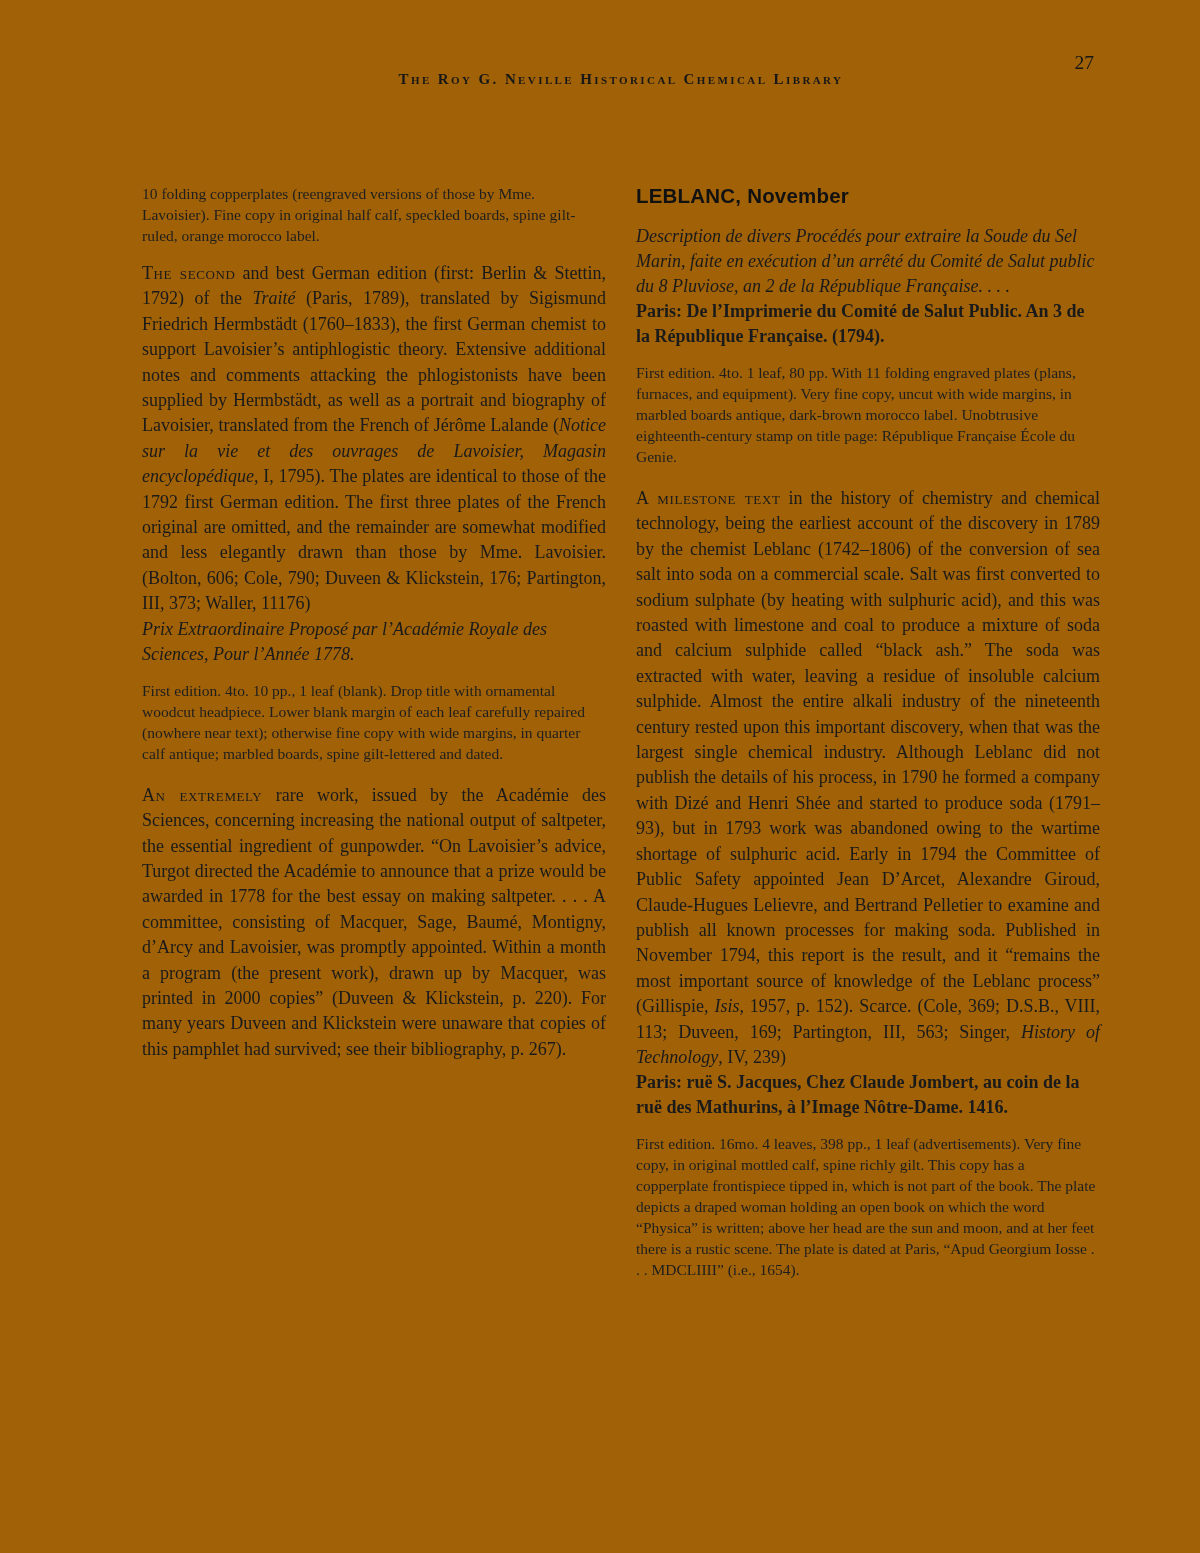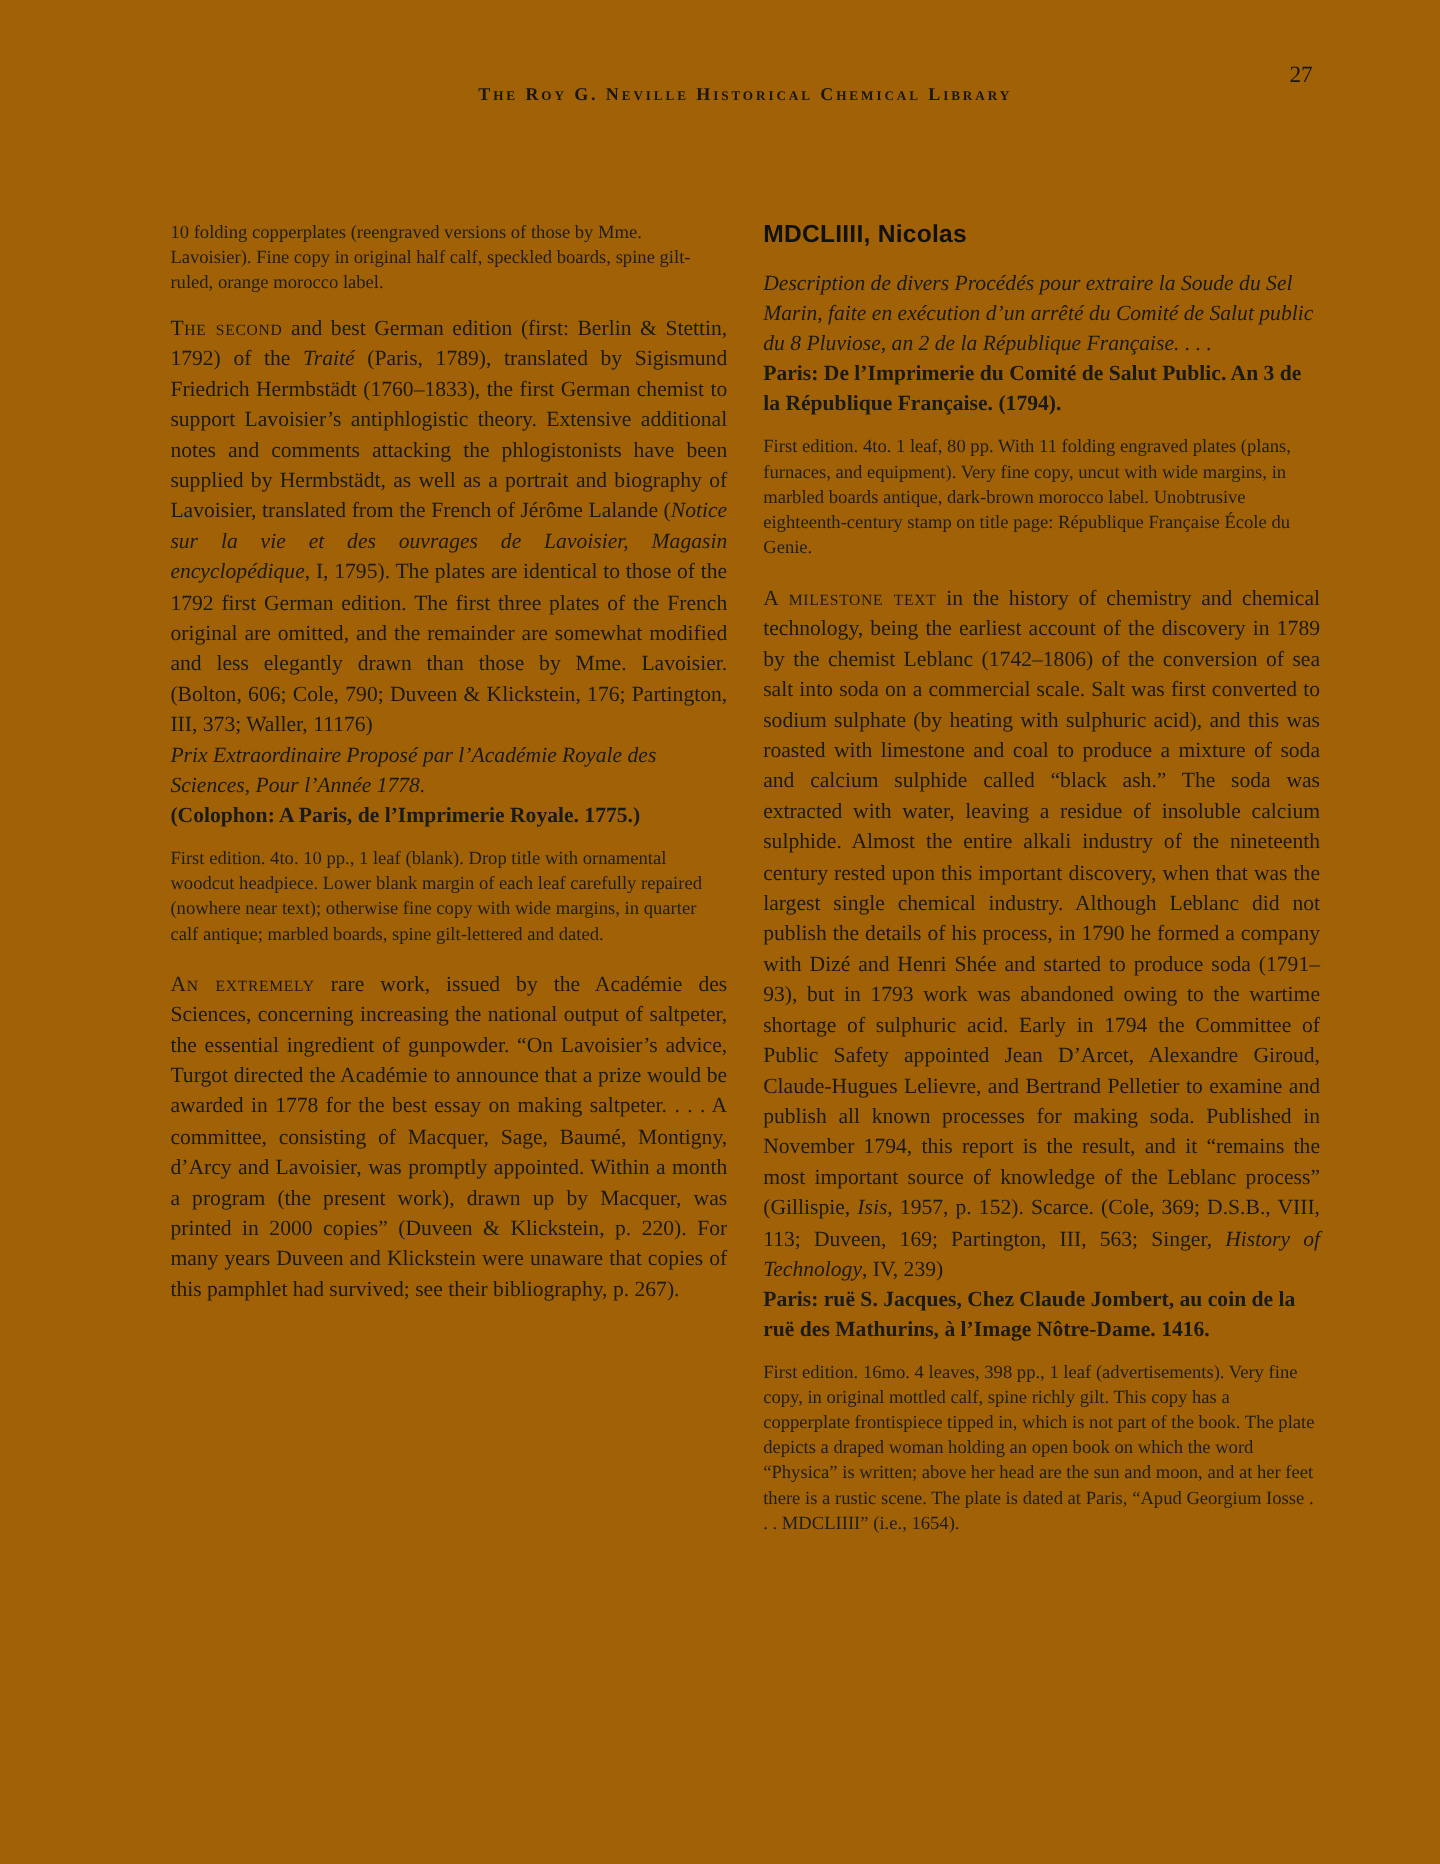--- a/index.html
+++ b/index.html
@@ -98,30 +98,29 @@
   <div class="columns">
 
     <div class="col">
       <p class="note carryover">10 folding copperplates (reengraved versions of those by Mme. Lavoisier). Fine copy in original half calf, speckled boards, spine gilt-ruled, orange morocco label.</p>
 
       <p class="body-para"><span class="seg-sc">The second</span><span> and best German edition (first: Berlin &amp; Stettin, 1792) of the </span><span class="seg-i">Traité</span><span> (Paris, 1789), translated by Sigismund Friedrich Hermbstädt (1760–1833), the first German chemist to support Lavoisier’s antiphlogistic theory. Extensive additional notes and comments attacking the phlogistonists have been supplied by Hermbstädt, as well as a portrait and biography of Lavoisier, translated from the French of Jérôme Lalande (</span><span class="seg-i">Notice sur la vie et des ouvrages de Lavoisier, Magasin encyclopédique</span><span>, I, 1795). The plates are identical to those of the 1792 first German edition. The first three plates of the French original are omitted, and the remainder are somewhat modified and less elegantly drawn than those by Mme. Lavoisier. (Bolton, 606; Cole, 790; Duveen &amp; Klickstein, 176; Partington, III, 373; Waller, 11176)</span></p>
 
 
       <div class="title-block">
         <div class="title-italic">Prix Extraordinaire Proposé par l’Académie Royale des Sciences, Pour l’Année 1778.</div>
-        <div class="title-imprint">(Colophon: A Paris, de l’Imprimerie Royale. 1775.)</div>
       </div>
 
       <p class="note note-block">First edition. 4to. 10 pp., 1 leaf (blank). Drop title with ornamental woodcut headpiece. Lower blank margin of each leaf carefully repaired (nowhere near text); otherwise fine copy with wide margins, in quarter calf antique; marbled boards, spine gilt-lettered and dated.</p>
 
       <p class="body-para"><span class="seg-sc">An extremely</span><span> rare work, issued by the Académie des Sciences, concerning increasing the national output of saltpeter, the essential ingredient of gunpowder. “On Lavoisier’s advice, Turgot directed the Académie to announce that a prize would be awarded in 1778 for the best essay on making saltpeter. . . . A committee, consisting of Macquer, Sage, Baumé, Montigny, d’Arcy and Lavoisier, was promptly appointed. Within a month a program (the present work), drawn up by Macquer, was printed in 2000 copies” (Duveen &amp; Klickstein, p. 220). For many years Duveen and Klickstein were unaware that copies of this pamphlet had survived; see their bibliography, p. 267).</span></p>
     </div>
 
     <div class="col">
-      <h2 class="entry-heading">MDCLIIII, Nicolas</h2>
+      <h2 class="entry-heading">LEBLANC, November</h2>
 
       <div class="title-block">
         <div class="title-italic">Description de divers Procédés pour extraire la Soude du Sel Marin, faite en exécution d’un arrêté du Comité de Salut public du 8 Pluviose, an 2 de la République Française. . . .</div>
         <div class="title-imprint">Paris: De l’Imprimerie du Comité de Salut Public. An 3 de la République Française. (1794).</div>
       </div>
 
       <p class="note note-block">First edition. 4to. 1 leaf, 80 pp. With 11 folding engraved plates (plans, furnaces, and equipment). Very fine copy, uncut with wide margins, in marbled boards antique, dark-brown morocco label. Unobtrusive eighteenth-century stamp on title page: République Française École du Genie.</p>
 
       <p class="body-para"><span class="seg-sc">A milestone text</span><span> in the history of chemistry and chemical technology, being the earliest account of the discovery in 1789 by the chemist Leblanc (1742–1806) of the conversion of sea salt into soda on a commercial scale. Salt was first converted to sodium sulphate (by heating with sulphuric acid), and this was roasted with limestone and coal to produce a mixture of soda and calcium sulphide called “black ash.” The soda was extracted with water, leaving a residue of insoluble calcium sulphide. Almost the entire alkali industry of the nineteenth century rested upon this important discovery, when that was the largest single chemical industry. Although Leblanc did not publish the details of his process, in 1790 he formed a company with Dizé and Henri Shée and started to produce soda (1791–93), but in 1793 work was abandoned owing to the wartime shortage of sulphuric acid. Early in 1794 the Committee of Public Safety appointed Jean D’Arcet, Alexandre Giroud, Claude-Hugues Lelievre, and Bertrand Pelletier to examine and publish all known processes for making soda. Published in November 1794, this report is the result, and it “remains the most important source of knowledge of the Leblanc process” (Gillispie, </span><span class="seg-i">Isis</span><span>, 1957, p. 152). Scarce. (Cole, 369; D.S.B., VIII, 113; Duveen, 169; Partington, III, 563; Singer, </span><span class="seg-i">History of Technology</span><span>, IV, 239)</span></p>
 

